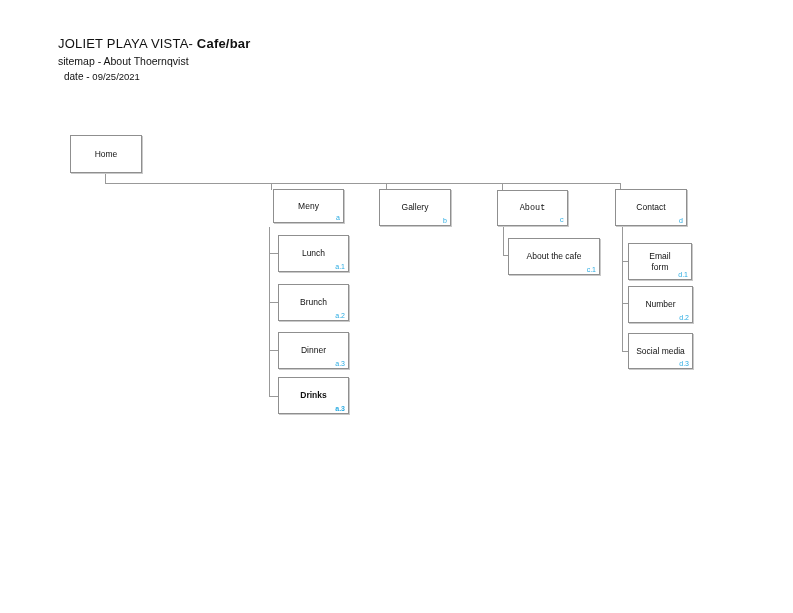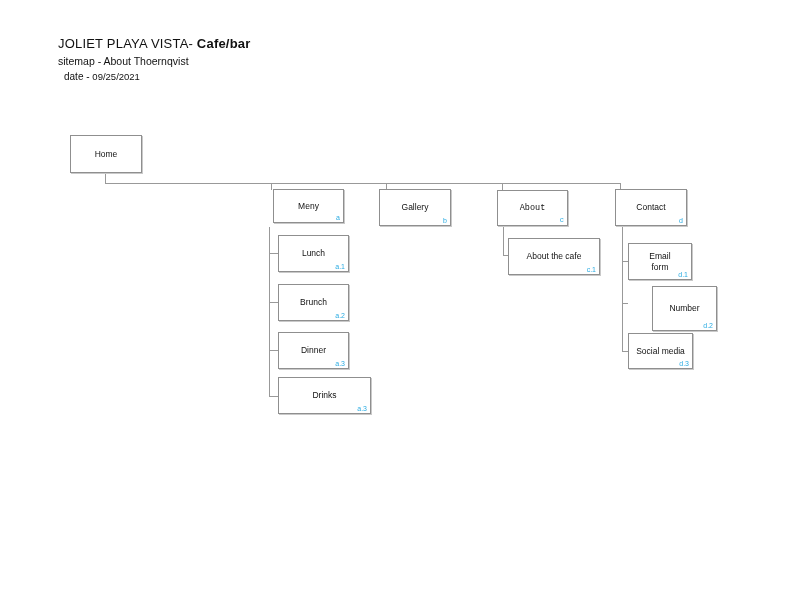--- a/index.html
+++ b/index.html
@@ -112,35 +112,35 @@
     <span class="ref">a.1</span>
   </div>
   <div class="node" style="left:278px; top:284px; width:71px; height:37px;">
     <span class="label">Brunch</span>
     <span class="ref">a.2</span>
   </div>
   <div class="node" style="left:278px; top:332px; width:71px; height:37px;">
     <span class="label">Dinner</span>
     <span class="ref">a.3</span>
   </div>
-  <div class="node" style="left:278px; top:377px; width:93px; height:37px;">
+  <div class="node" style="left:278px; top:377px; width:71px; height:37px;font-weight:bold;">
     <span class="label">Drinks</span>
     <span class="ref">a.3</span>
   </div>
 
   <div class="node" style="left:508px; top:238px; width:92px; height:37px;text-decoration:underline;">
     <span class="label">About the cafe</span>
     <span class="ref">c.1</span>
   </div>
 
   <div class="node narrow" style="left:628px; top:243px; width:64px; height:37px;">
     <span class="label">Email form</span>
     <span class="ref">d.1</span>
   </div>
-  <div class="node" style="left:628px; top:286px; width:65px; height:45px;margin-left:24px;">
+  <div class="node" style="left:628px; top:286px; width:65px; height:37px;">
     <span class="label">Number</span>
     <span class="ref">d.2</span>
   </div>
   <div class="node" style="left:628px; top:333px; width:65px; height:36px;">
     <span class="label">Social media</span>
     <span class="ref">d.3</span>
   </div>
 
 </div>
 

